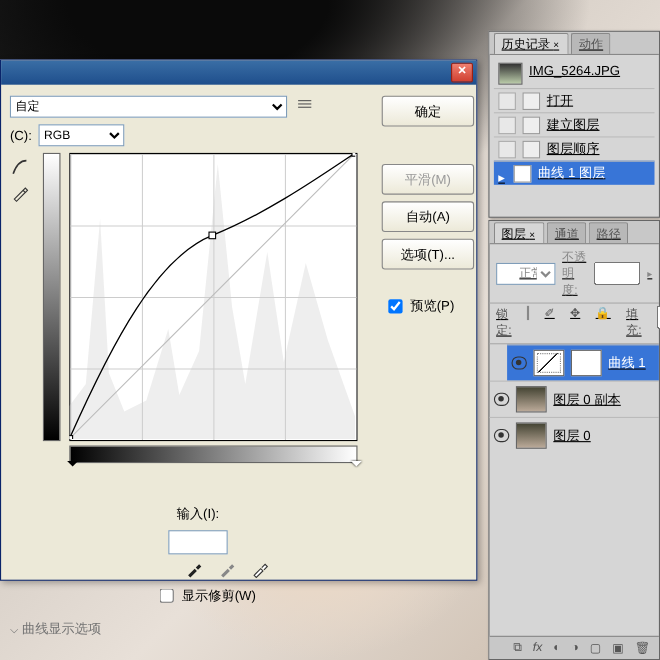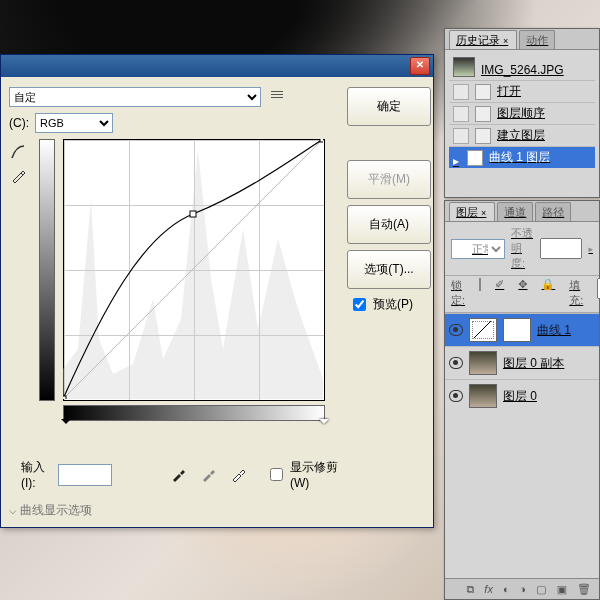--- a/index.html
+++ b/index.html
@@ -11,69 +11,69 @@
 .dialog { position:absolute; left:0; top:54px; width:432px; height:472px; background:#ece9d8; border:1px solid #0a246a; box-shadow:2px 2px 6px rgba(0,0,0,.3); }
 .titlebar { height:22px; background:linear-gradient(#3a6ea5,#1e4e8c); display:flex; justify-content:flex-end; align-items:center; padding:0 3px; }
 .closebtn { width:18px; height:16px; background:linear-gradient(#f08070,#d04030); border:1px solid #a02010; border-radius:2px; color:#fff; text-align:center; line-height:14px; font-size:10px; font-weight:bold; cursor:pointer; }
 .dlg-body { padding:10px 8px 8px 8px; display:flex; gap:8px; }
 .left-col { flex:1; }
 .right-col { width:86px; display:flex; flex-direction:column; gap:6px; }
 .row { display:flex; align-items:center; gap:6px; margin-bottom:6px; }
 select { font-size:11px; height:20px; border:1px solid #7f9db9; background:#fff; }
 .preset { width:252px; }
 .channel { width:78px; }
-.ps-btn { width:84px; height:39px; background:linear-gradient(#fff,#ece9d8); border:1px solid #888; border-radius:3px; font-size:12px; cursor:pointer; }
+.ps-btn { width:84px; height:28px; background:linear-gradient(#fff,#ece9d8); border:1px solid #888; border-radius:3px; font-size:12px; cursor:pointer; }
 .ps-btn.disabled { color:#999; }
 .curve-area { position:relative; width:300px; height:290px; margin-left:12px; }
 .vgrad { position:absolute; left:0; top:0; width:14px; height:260px; background:linear-gradient(#fff,#000); border:1px solid #666; }
 .grid { position:absolute; left:24px; top:0; width:260px; height:260px; background:#fff; border:1px solid #000; }
 .grid::before { content:""; position:absolute; inset:0; background-image:linear-gradient(to right,#ccc 1px,transparent 1px),linear-gradient(to bottom,#ccc 1px,transparent 1px); background-size:65px 65px; }
 .histo { position:absolute; left:24px; top:0; width:260px; height:260px; pointer-events:none; opacity:.35; }
 .curveline { position:absolute; left:24px; top:0; width:260px; height:260px; pointer-events:none; }
 .diag { stroke:#bbb; stroke-width:1; fill:none; }
 .curvepath { stroke:#000; stroke-width:1.2; fill:none; }
 .pt { fill:#fff; stroke:#000; stroke-width:1; }
 .hgrad { position:absolute; left:24px; top:266px; width:260px; height:14px; background:linear-gradient(to right,#000,#fff); border:1px solid #666; }
 .tri { position:absolute; width:0; height:0; border:5px solid transparent; border-top-color:#000; top:280px; }
-.input-row { margin-left:12px; display:flex; align-items:center; gap:6px; margin-top:30px; }
+.input-row { margin-left:12px; display:flex; align-items:center; gap:6px; margin-top:30px;flex-direction:column; }
 .inputbox { width:48px; height:18px; border:1px solid #7f9db9; background:#fff; }
 .droppers { display:flex; gap:14px; margin-left:52px; }
 .dropper { width:16px; height:16px; position:relative; }
 .dropper svg { width:16px; height:16px; }
 .chk { display:flex; align-items:center; gap:4px; margin-left:14px; }
 .expand { margin-top:12px; color:#737373; cursor:pointer; }
 .menu-icon { width:12px; height:12px; display:inline-flex; flex-direction:column; gap:2px; margin-left:4px; }
 .menu-icon span { height:1px; background:#555; }
 .pencil, .curveicon { width:16px; height:16px; margin-bottom:6px; display:block; border:1px solid transparent; }
 .curveicon { margin-top:4px; }
 
 
 .panel { position:absolute; background:#d6d6d6; border:1px solid #666; box-shadow:1px 1px 3px rgba(0,0,0,.3);text-decoration:underline; }
 .history { left:444px; top:28px; width:154px; height:168px; }
 .layers { left:444px; top:200px; width:154px; height:398px; }
 .tabs { height:20px; display:flex; align-items:end; padding:0 4px; background:#c8c8c8; border-bottom:1px solid #888; gap:2px; }
 .tab { padding:2px 6px 1px; font-size:11px; background:#d6d6d6; border:1px solid #888; border-bottom:none; border-radius:2px 2px 0 0; cursor:pointer; }
 .tab.inactive { background:#b8b8b8; color:#555; }
 .tabclose { margin-left:-2px; font-size:9px; padding:2px 2px; }
 .panel-body { padding:4px; }
-.doc-row { display:flex; align-items:flex-end; gap:6px; padding:3px 4px; }
+.doc-row { display:flex; align-items:flex-start; gap:6px; padding:3px 4px; }
 .thumb { width:20px; height:18px; background:linear-gradient(#333,#bca); border:1px solid #666; }
 .hist-item { display:flex; align-items:center; gap:6px; padding:2px 4px; border-top:1px solid #bbb; }
 .hist-item .slot { width:14px; height:14px; border:1px solid #aaa; background:#e8e8e8; }
 .hist-item .stepicon { width:14px; height:14px; background:#eee; border:1px solid #999; position:relative; }
 .hist-item.sel { background:#3875d7; color:#fff; }
 .hist-item.sel .stepicon { background:#fff; }
 .marker { width:8px; height:8px; }
 .opts { display:flex; align-items:center; gap:6px; padding:4px 6px; border-bottom:1px solid #aaa; font-size:11px; color:#888; }
 .opts select { width:54px; color:#888;padding-left:16px; }
 .opts input { width:34px; }
 .lock-row { display:flex; align-items:flex-start; gap:14px; padding:2px 6px 4px; border-bottom:1px solid #aaa; font-size:11px; color:#555; }
 .locksq { width:11px; height:11px; border:1px solid #888; background:#eee; }
 .layer { display:flex; align-items:center; gap:6px; padding:4px 4px; border-top:1px solid #bbb; }
-.layer.sel { background:#3875d7; color:#0f172a; }
+.layer.sel { background:#3875d7; color:#ffffff;margin-left:16px; }
 .eye { width:14px; height:12px; position:relative; }
 .eye::before { content:""; position:absolute; inset:0; border:1px solid #333; border-radius:50%/60%; }
 .eye::after { content:""; position:absolute; left:4px; top:3px; width:5px; height:5px; background:#333; border-radius:50%; }
 .lthumb { width:26px; height:22px; background:#fff; border:1px solid #666; position:relative; }
 .lthumb.curves::before { content:""; position:absolute; inset:2px; background:linear-gradient(135deg,transparent 45%,#000 46%,#000 48%,transparent 49%); }
 .lthumb.curves::after { content:""; position:absolute; left:2px; top:2px; right:2px; bottom:2px; border:1px dotted #888; }
 .lthumb.mask { background:#fff; }
 .lthumb.photo { background:linear-gradient(#443,#ba9); }
 .panel-footer { position:absolute; bottom:0; left:0; right:0; height:20px; background:#c8c8c8; border-top:1px solid #888; display:flex; justify-content:flex-end; align-items:center; gap:10px; padding:0 8px; font-size:11px; color:#555; }
 .panel-footer span { cursor:pointer; }
@@ -158,21 +158,21 @@
       <div class="expand">
         <span style="font-size:10px">⌵</span> <span>曲线显示选项</span>
       </div>
     </div>
     <div class="right-col">
       <button class="ps-btn">确定</button>
       <div style="height:22px"></div>
       <button class="ps-btn disabled">平滑(M)</button>
       <button class="ps-btn">自动(A)</button>
       <button class="ps-btn">选项(T)...</button>
-      <label class="chk" style="margin:0 0 0 2px">
+      <label class="chk" style="margin:18px 0 0 2px">
         <input type="checkbox" checked="" style=""> 
           <span>预览(P)</span>
       </label>
     </div>
   </div>
 </div>
 
 <div class="panel history">
   <div class="tabs">
     <div class="tab"><span>历史记录</span> <span class="tabclose">×</span></div>
@@ -185,26 +185,26 @@
     </div>
     <div id="hist-list">
         <div class="hist-item">
           <span class="slot"></span>
           <span class="stepicon"></span>
           <span>打开</span>
         </div>
         <div class="hist-item">
           <span class="slot"></span>
           <span class="stepicon"></span>
-          <span>图层顺序</span>
+          <span>建立图层</span>
         </div>
         <div class="hist-item">
           <span class="slot"></span>
           <span class="stepicon"></span>
-          <span>建立图层</span>
+          <span>图层顺序</span>
         </div>
         <div class="hist-item sel">
           <span class="marker">▸</span>
           <span class="stepicon"></span>
           <span>曲线 1 图层</span>
         </div>
       </div>
   </div>
 </div>
 

